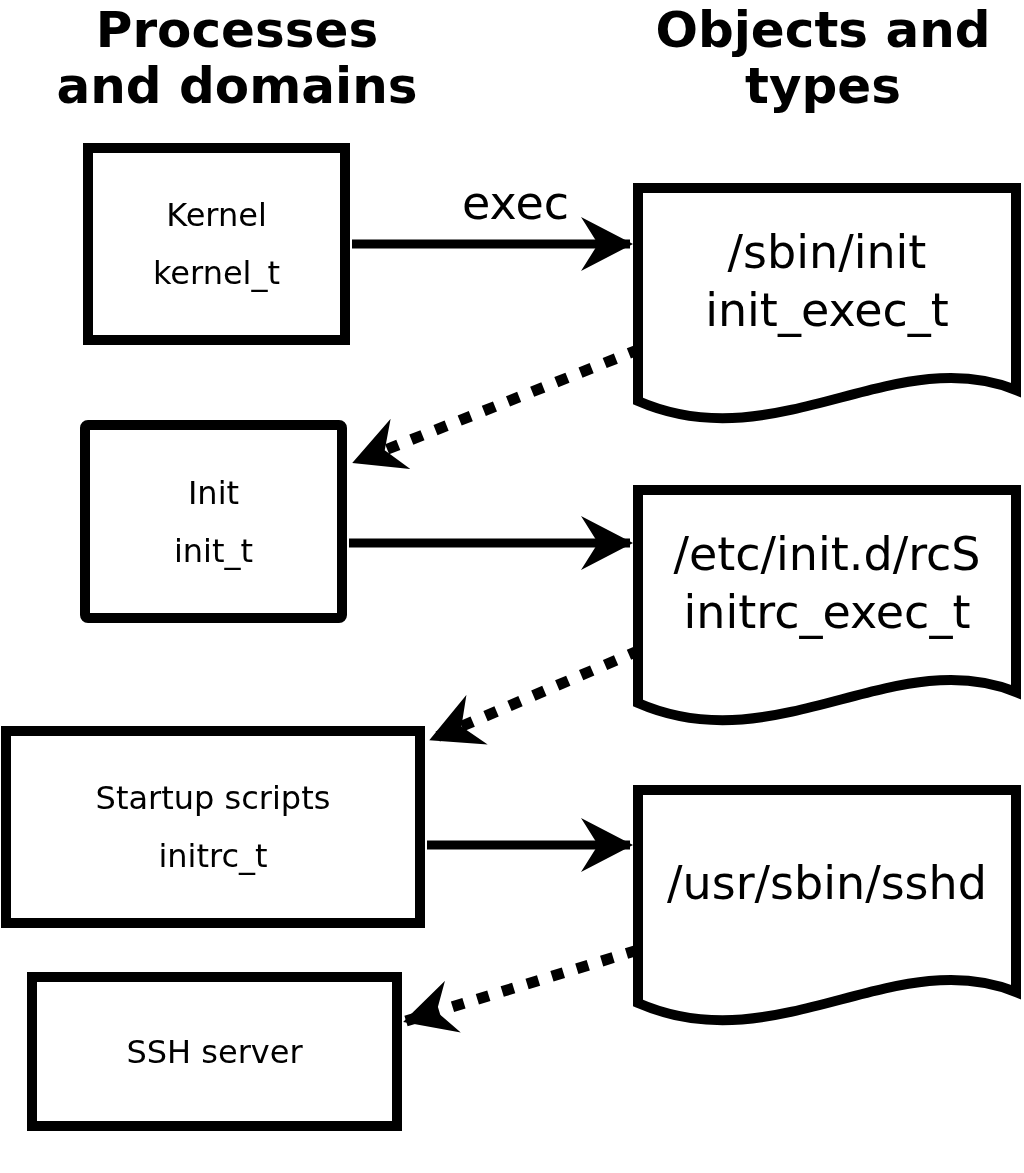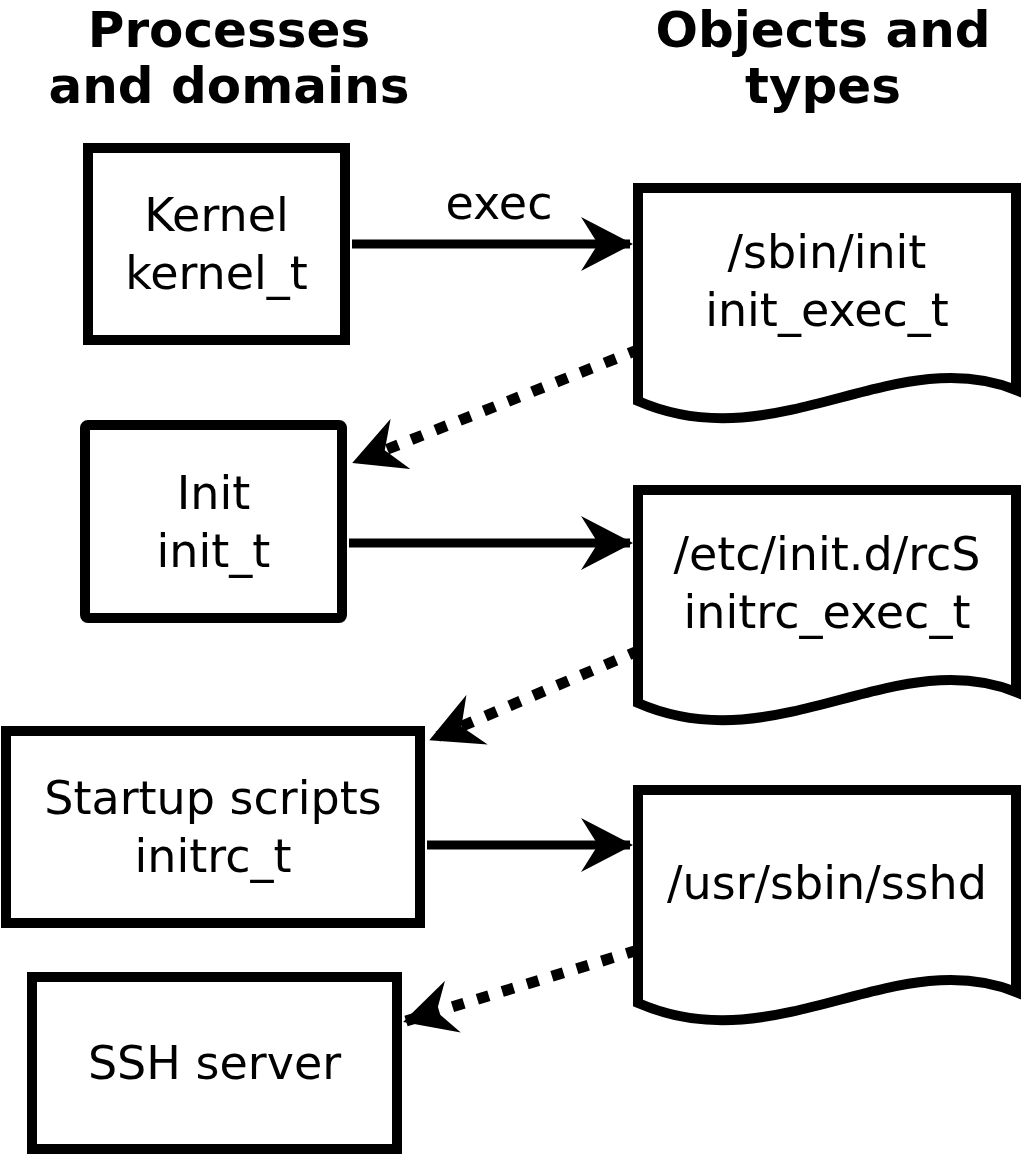--- a/index.html
+++ b/index.html
@@ -29,42 +29,42 @@
   .pbox {
     position: absolute;
     box-sizing: border-box;
     border: 10px solid #000000;
     background: #ffffff;
     display: flex;
     flex-direction: column;
     align-items: center;
     justify-content: center;
     text-align: center;
-    font-size: 46px;
+    font-size: 32px;
     line-height: 58px;
   }
   .doctext {
     position: absolute;
     display: flex;
     flex-direction: column;
     align-items: center;
     justify-content: center;
     text-align: center;
     font-size: 46px;
     line-height: 58px;
     width: 378px;
     left: 638px;
     height: 165px;
   }
   .exec-label {
     position: absolute;
     left: 429px;
     top: 176px;
     width: 140px;
-    text-align: center;
+    text-align: right;
     font-size: 46px;
     line-height: 54px;
   }
   #diagram-svg {
     position: absolute;
     left: 0;
     top: 0;
   }
   .docshape {
     fill: #ffffff;
@@ -82,21 +82,21 @@
     stroke-width: 11;
     stroke-dasharray: 12 14;
     fill: none;
   }
 </style>
 </head>
 <body>
 
 <div id="canvas">
 
-  <div class="hdr" style="left:24px; top:2px;">Processes
+  <div class="hdr" style="left:32px; top:2px;">Processes
 and domains</div>
   <div class="hdr" style="left:618px; top:2px;">Objects and
 types</div>
 
   <svg id="diagram-svg" width="1024" height="1173" viewBox="0 0 1024 1173">
     <defs>
       <marker id="stealth" viewBox="0 0 52 54" refX="49" refY="27" markerWidth="52" markerHeight="54" markerUnits="userSpaceOnUse" orient="auto">
         <path d="M 52 27 L 0 0 L 17 27 L 0 54 Z" fill="#000000"></path>
       </marker>
     </defs>
@@ -122,21 +122,21 @@
   <div class="pbox" style="left:80px; top:420px; width:267px; height:203px;border-radius:8px;">
     <span>Init</span>
     <span>init_t</span>
   </div>
 
   <div class="pbox" style="left:1px; top:726px; width:424px; height:202px;">
     <span>Startup scripts</span>
     <span>initrc_t</span>
   </div>
 
-  <div class="pbox" style="left:27px; top:972px; width:375px; height:182px;">
+  <div class="pbox" style="left:27px; top:972px; width:375px; height:159px;">
     <span>SSH server</span>
   </div>
 
   <div class="doctext" style="top:198px;">
     <span>/sbin/init</span>
     <span>init_exec_t</span>
   </div>
 
   <div class="doctext" style="top:500px;align-items:center;">
     <span>/etc/init.d/rcS</span>

